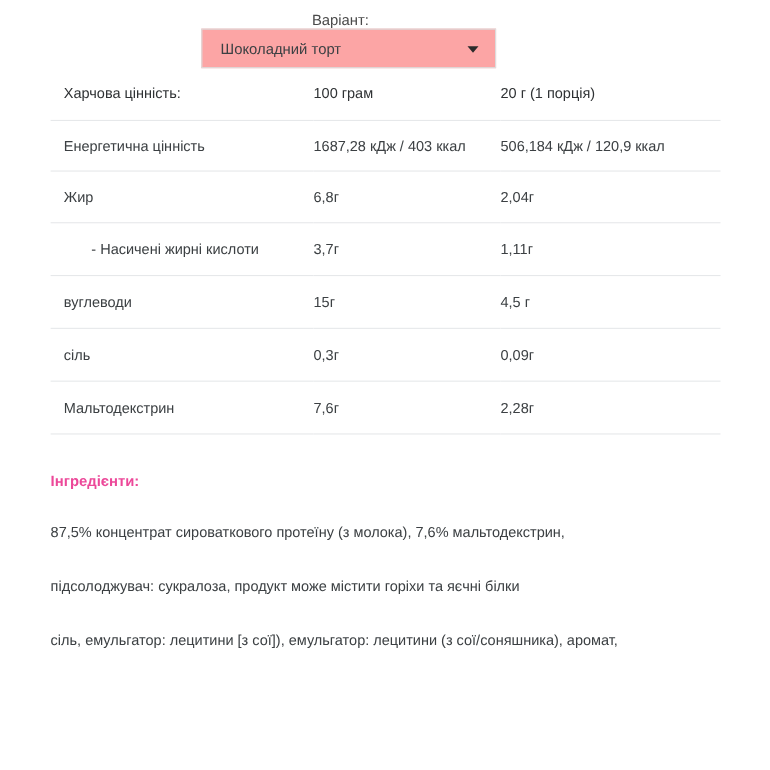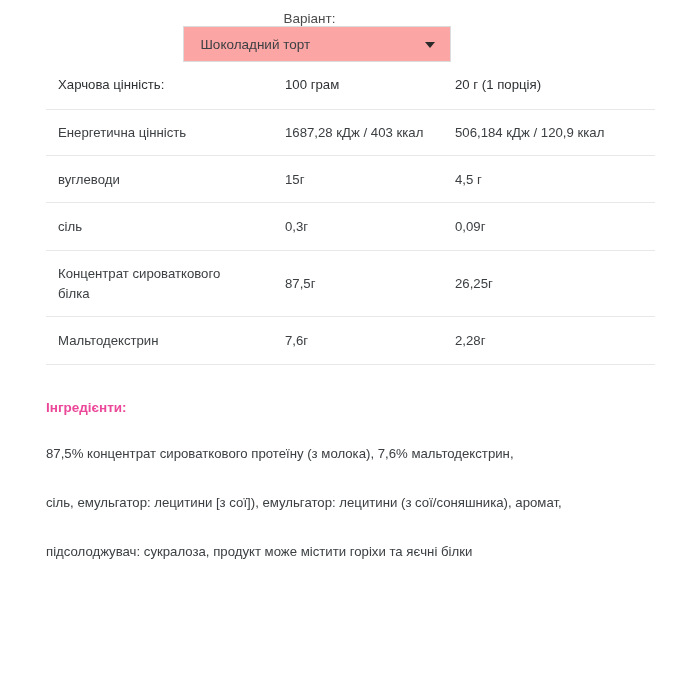--- a/index.html
+++ b/index.html
@@ -155,51 +155,58 @@
     <tbody id="table-body">
         <tr class="tall">
           <td class="name">
             <span class="name-wrap">Енергетична цінність</span>
           </td>
           <td>1687,28 кДж / 403 ккал</td>
           <td>506,184 кДж / 120,9 ккал</td>
         </tr>
         <tr>
           <td class="name">
+            <span class="name-wrap">Жир</span>
+          </td>
+          <td>6,8г</td>
+          <td>2,04г</td>
+        </tr>
+        <tr class="indent">
+          <td class="name">
+            <span class="name-wrap">- Насичені жирні кислоти</span>
+          </td>
+          <td>3,7г</td>
+          <td>1,11г</td>
+        </tr>
+        <tr>
+          <td class="name">
             <span class="name-wrap">вуглеводи</span>
           </td>
           <td>15г</td>
           <td>4,5 г</td>
         </tr>
         <tr>
           <td class="name">
             <span class="name-wrap">сіль</span>
           </td>
           <td>0,3г</td>
           <td>0,09г</td>
-        </tr>
-        <tr class="tall">
-          <td class="name">
-            <span class="name-wrap">Концентрат сироваткового білка</span>
-          </td>
-          <td>87,5г</td>
-          <td>26,25г</td>
         </tr>
         <tr>
           <td class="name">
             <span class="name-wrap">Мальтодекстрин</span>
           </td>
           <td>7,6г</td>
           <td>2,28г</td>
         </tr>
       </tbody>
   </table>
 
   <div class="ingredients">
     <div class="ingredients-title">Інгредієнти:</div>
     <p class="ingredients-body" id="ingredients-body">
         <span>87,5% концентрат сироваткового протеїну (з молока), 7,6% мальтодекстрин,</span>
+        <span>підсолоджувач: сукралоза, продукт може містити горіхи та яєчні білки</span>
         <span>сіль, емульгатор: лецитини [з сої]), емульгатор: лецитини (з сої/соняшника), аромат,</span>
-        <span>підсолоджувач: сукралоза, продукт може містити горіхи та яєчні білки</span>
       </p>
   </div>
 
 </div>
 
 </body></html>

